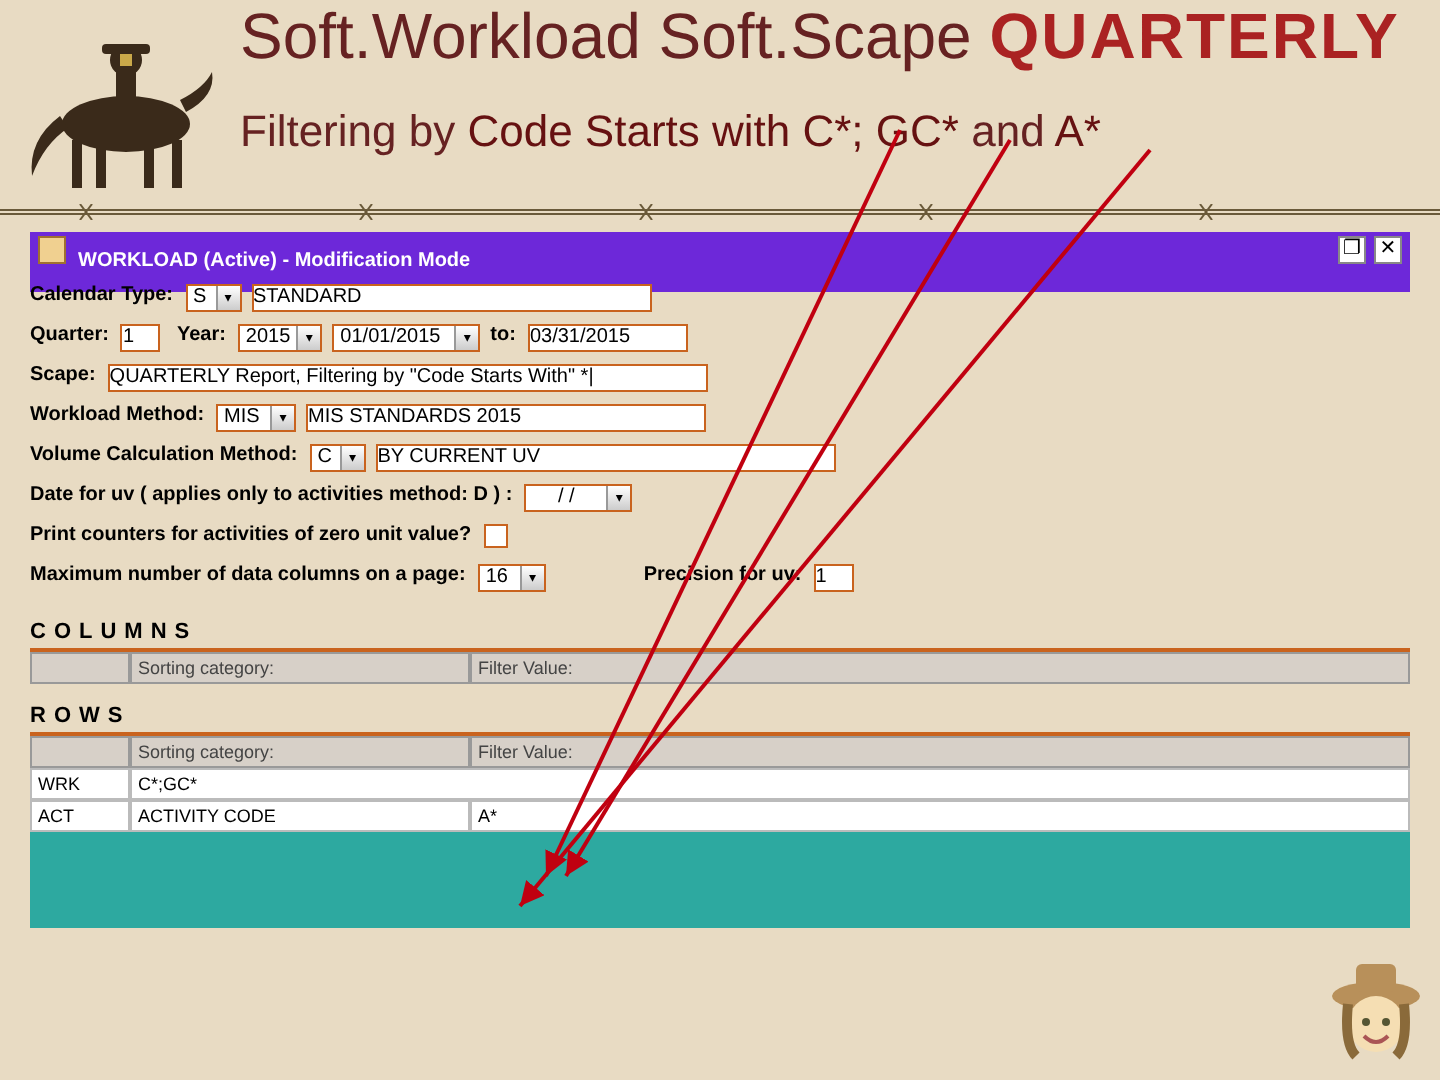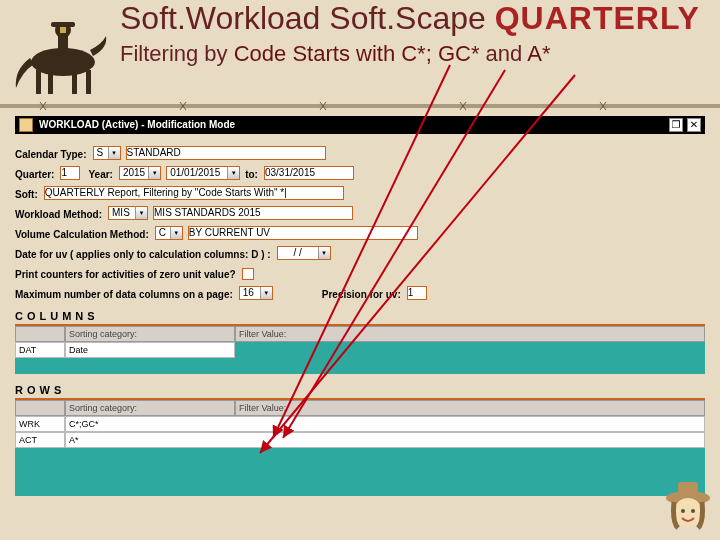--- a/index.html
+++ b/index.html
@@ -1,28 +1,28 @@
 <!DOCTYPE html>
 <html><head>
 <meta charset="utf-8">
 <style>
   *{box-sizing:border-box;margin:0;padding:0;font-family:Arial,Helvetica,sans-serif}
   body{background:#e8dbc3;width:720px;height:540px;overflow:hidden;position:relative}
   .hdr{height:110px;position:relative;padding-left:120px;}
   .horse{position:absolute;left:8px;top:0;width:110px;height:100px}
   .title-line{font-family:Georgia,serif}
   .t1{font-size:32px;color:#622}.t1 .q{color:#a22;font-weight:bold;letter-spacing:1px}
-  .t2{font-size:22px;color:#622;margin-top:4px}.t2 .emph{color:#611}
+  .t2{font-size:22px;color:#622;margin-top:16px}.t2 .emph{color:#611}
   .wire{position:absolute;left:0;right:0;top:102px;height:8px}
-  .tbar{position:absolute;left:15px;right:15px;top:116px;height:18px;background:#000000;color:#fff;font:bold 10px/18px Arial;padding-left:24px;display:flex;align-items:flex-start}
+  .tbar{position:absolute;left:15px;right:15px;top:116px;height:30px;background:#6d28d9;color:#fff;font:bold 10px/18px Arial;padding-left:24px;display:flex;align-items:center}
   .tbar .ticn{position:absolute;left:4px;top:2px;width:14px;height:14px;background:#f0d090;border:1px solid #a07030}
   .tbar .tbtn{position:absolute;top:2px;width:14px;height:14px;background:#fff;border:1px solid #888;color:#000;font:10px/12px Arial;text-align:center;cursor:pointer}
   .tbtn.r1{right:22px}.tbtn.r2{right:4px}
   .form{position:absolute;left:15px;right:15px;top:140px;font-size:10px;color:#000}
-  .row{display:flex;align-items:flex-end;height:18px;margin-top:2px}
+  .row{display:flex;align-items:flex-start;height:18px;margin-top:2px}
   .lbl{white-space:nowrap;font-weight:bold;padding-right:6px}
   .sel{display:inline-flex;align-items:center;height:14px;background:#fff;border:1px solid #c9631e;margin-right:5px}
   .sel .sv{padding:0 3px;font-size:10px;min-width:14px;height:12px;line-height:12px}
   .sel .ar{width:12px;height:12px;background:linear-gradient(#fff,#ccc);border-left:1px solid #999;display:flex;align-items:center;justify-content:center;font-size:7px;cursor:pointer}
   .txt{height:14px;background:#fff;border:1px solid #c9631e;padding:0 0;font-size:10px;line-height:12px;display:inline-block}
   .ck{width:12px;height:12px;background:#fff;border:1px solid #c9631e;display:inline-block}
   .sect{font-weight:bold;letter-spacing:4px;font-size:11px;margin-top:10px}
   .orl{height:2px;background:#c9631e;margin-top:2px}
   .grid{position:relative;margin-top:0}
   .ghead{display:flex;height:16px;background:#d7d0c8}
@@ -103,25 +103,25 @@
     <span class="lbl" style="margin-left:8px">Year:</span>
     <span class="sel">
         <span class="sv">2015</span>
         <span class="ar">▾</span>
       </span>
     <span class="sel">
         <span class="sv" style="min-width:60px">01/01/2015</span>
         <span class="ar">▾</span>
       </span>
     <span class="lbl">to:</span>
-    <span class="txt" style="width:90px">03/31/2015</span>
-  </div>
-
-  <div class="row">
-    <span class="lbl">Soft:</span>
+    <span class="txt" style="width:80px">03/31/2015</span>
+  </div>
+
+  <div class="row">
+    <span class="lbl">Scape:</span>
     <span class="txt" style="width:300px">QUARTERLY Report, Filtering by "Code Starts With" *|</span>
   </div>
 
   <div class="row">
     <span class="lbl">Workload Method:</span>
     <span class="sel">
         <span class="sv" style="min-width:26px">MIS</span>
         <span class="ar">▾</span>
       </span>
     <span class="txt" style="width:200px">MIS STANDARDS 2015</span>
@@ -130,21 +130,21 @@
   <div class="row">
     <span class="lbl">Volume Calculation Method:</span>
     <span class="sel">
         <span class="sv">C</span>
         <span class="ar">▾</span>
       </span>
     <span class="txt" style="width:230px">BY CURRENT UV</span>
   </div>
 
   <div class="row">
-    <span class="lbl">Date for uv ( applies only to calculation columns: D ) :</span>
+    <span class="lbl">Date for uv ( applies only to activities method: D ) :</span>
     <span class="sel">
         <span class="sv" style="min-width:40px;text-align:center">/ /</span>
         <span class="ar">▾</span>
       </span>
   </div>
 
   <div class="row">
     <span class="lbl">Print counters for activities of zero unit value?</span>
     <span class="ck"></span>
   </div>
@@ -160,50 +160,39 @@
     <span class="txt" style="width:20px">1</span>
   </div>
 
   <div class="sect">COLUMNS</div>
   <div class="orl"></div>
   <div class="grid">
     <div class="ghead">
       <div class="gcell w1"></div>
       <div class="gcell w2">Sorting category:</div>
       <div class="gcell w3">Filter Value:</div>
-    </div>
-    <div class="gbody">
-      <div class="grow">
-        <div class="gb w1">DAT</div>
-        <div class="gb w2">Date</div>
-        <div class="gt w3"></div>
-      </div>
-      <div class="grow">
-          <div class="gt w1"></div>
-          <div class="gt w2"></div>
-          <div class="gt w3"></div>
-        </div>
     </div>
   </div>
 
   <div class="sect">ROWS</div>
   <div class="orl"></div>
   <div class="grid">
     <div class="ghead">
       <div class="gcell w1"></div>
       <div class="gcell w2">Sorting category:</div>
       <div class="gcell w3">Filter Value:</div>
     </div>
     <div class="gbody">
       <div class="grow">
         <div class="gb w1">WRK</div>
         <div class="gb w3">C*;GC*</div>
       </div>
       <div class="grow">
         <div class="gb w1">ACT</div>
+        <div class="gb w2">ACTIVITY CODE</div>
         <div class="gb w3">A*</div>
       </div>
       <div class="grow">
           <div class="gt w1"></div>
           <div class="gt w2"></div>
           <div class="gt w3"></div>
         </div>
       <div class="grow">
           <div class="gt w1"></div>
           <div class="gt w2"></div>

